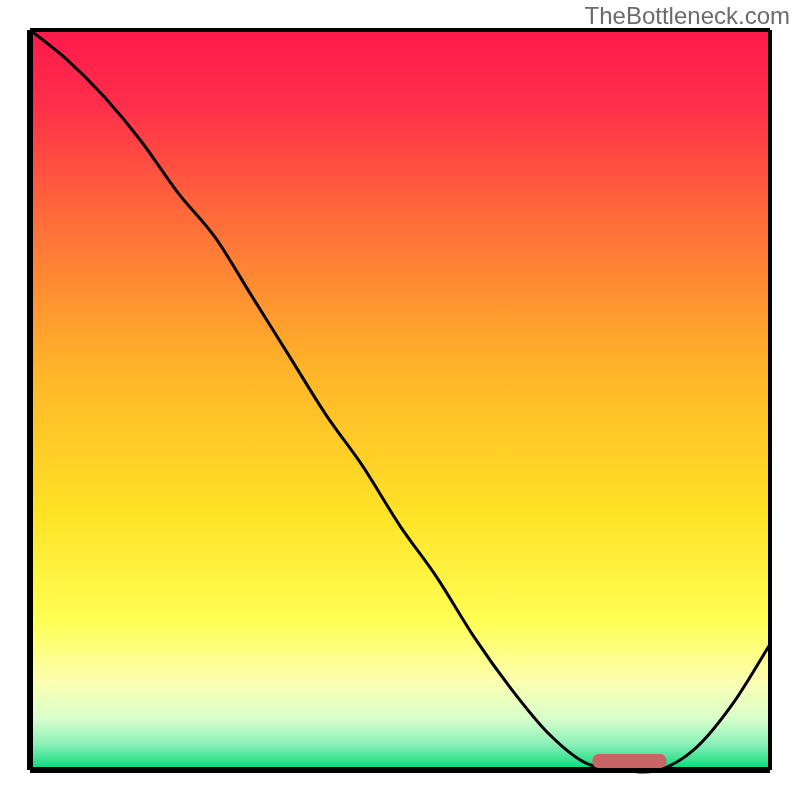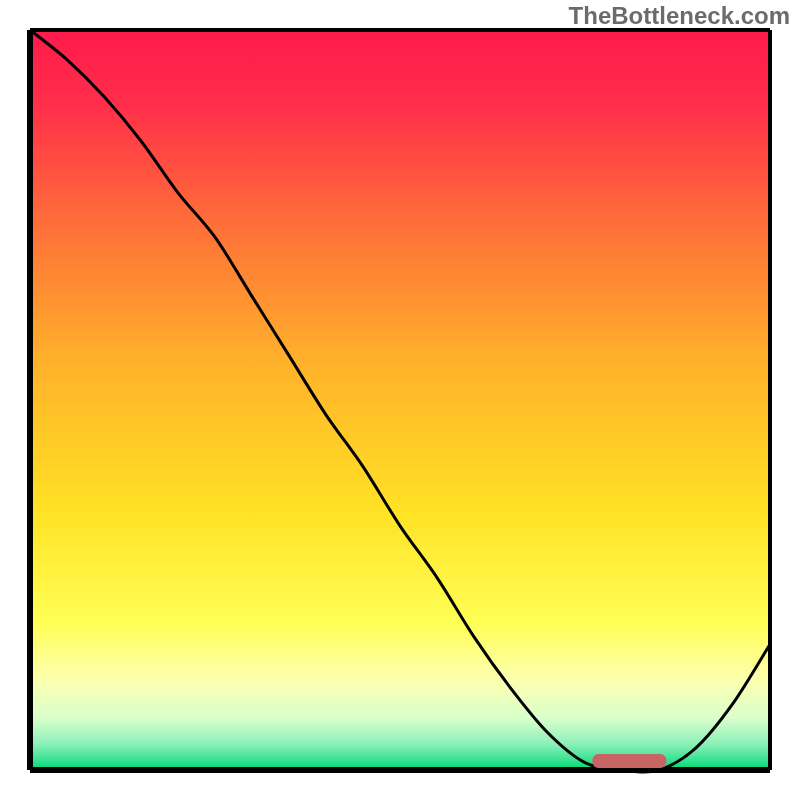--- a/index.html
+++ b/index.html
@@ -13,21 +13,21 @@
   .wrap {
     position: relative;
     width: 800px;
     height: 800px;
   }
   .watermark {
     position: absolute;
     top: 2px;
     right: 10px;
     font-size: 24px;
-    font-weight: bold;
+    font-weight: normal;
     color: #6b6b6b;
     user-select: none;
     text-align: center;
   }
   svg { display: block; }
 </style>
 </head>
 <body>
 
 <div class="wrap">

